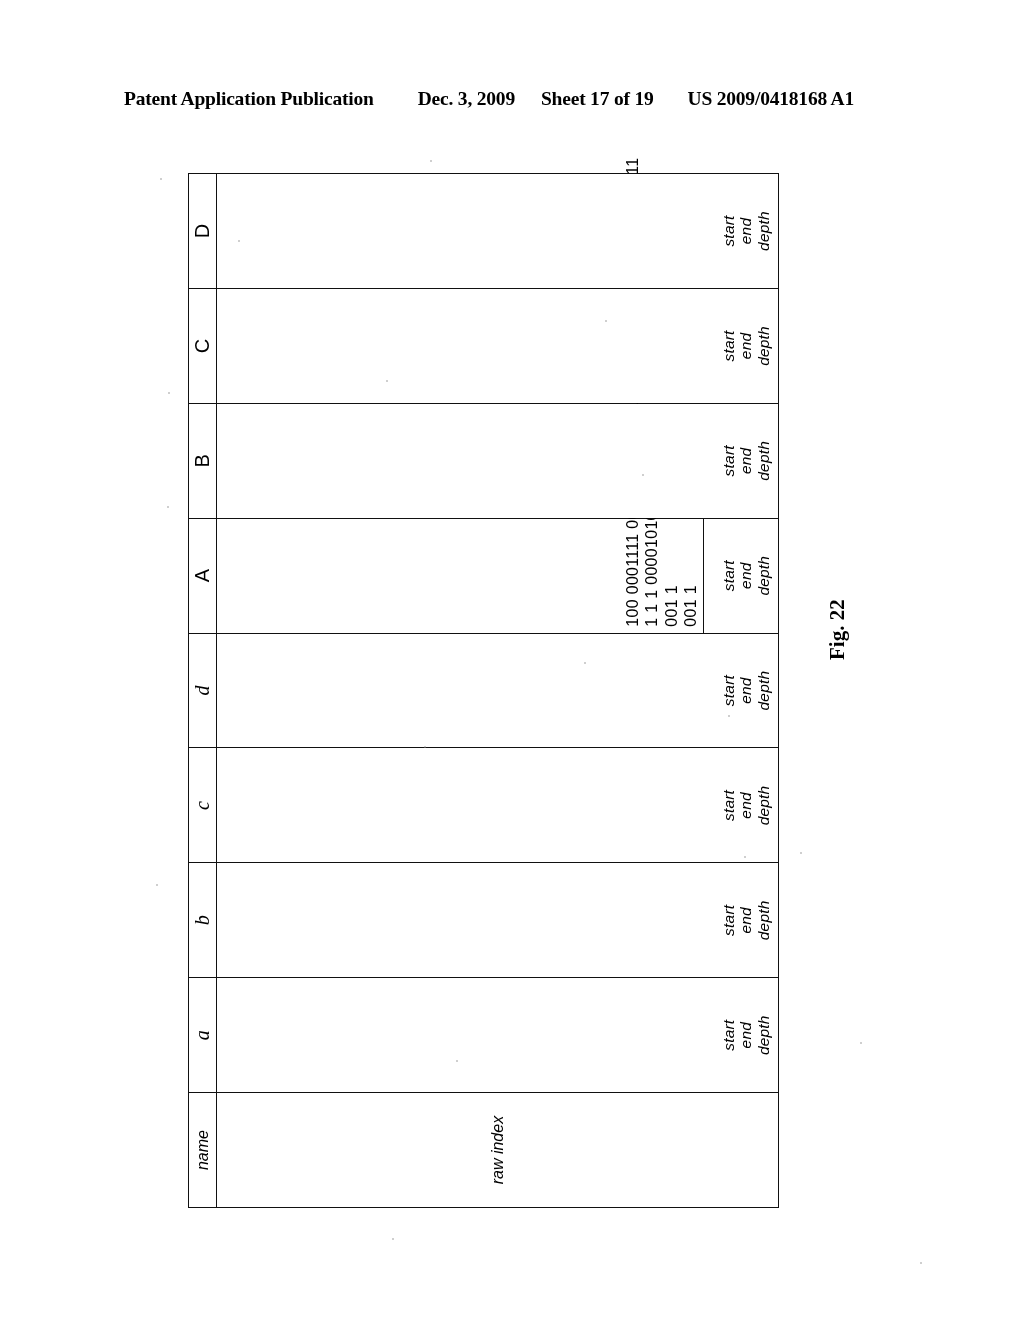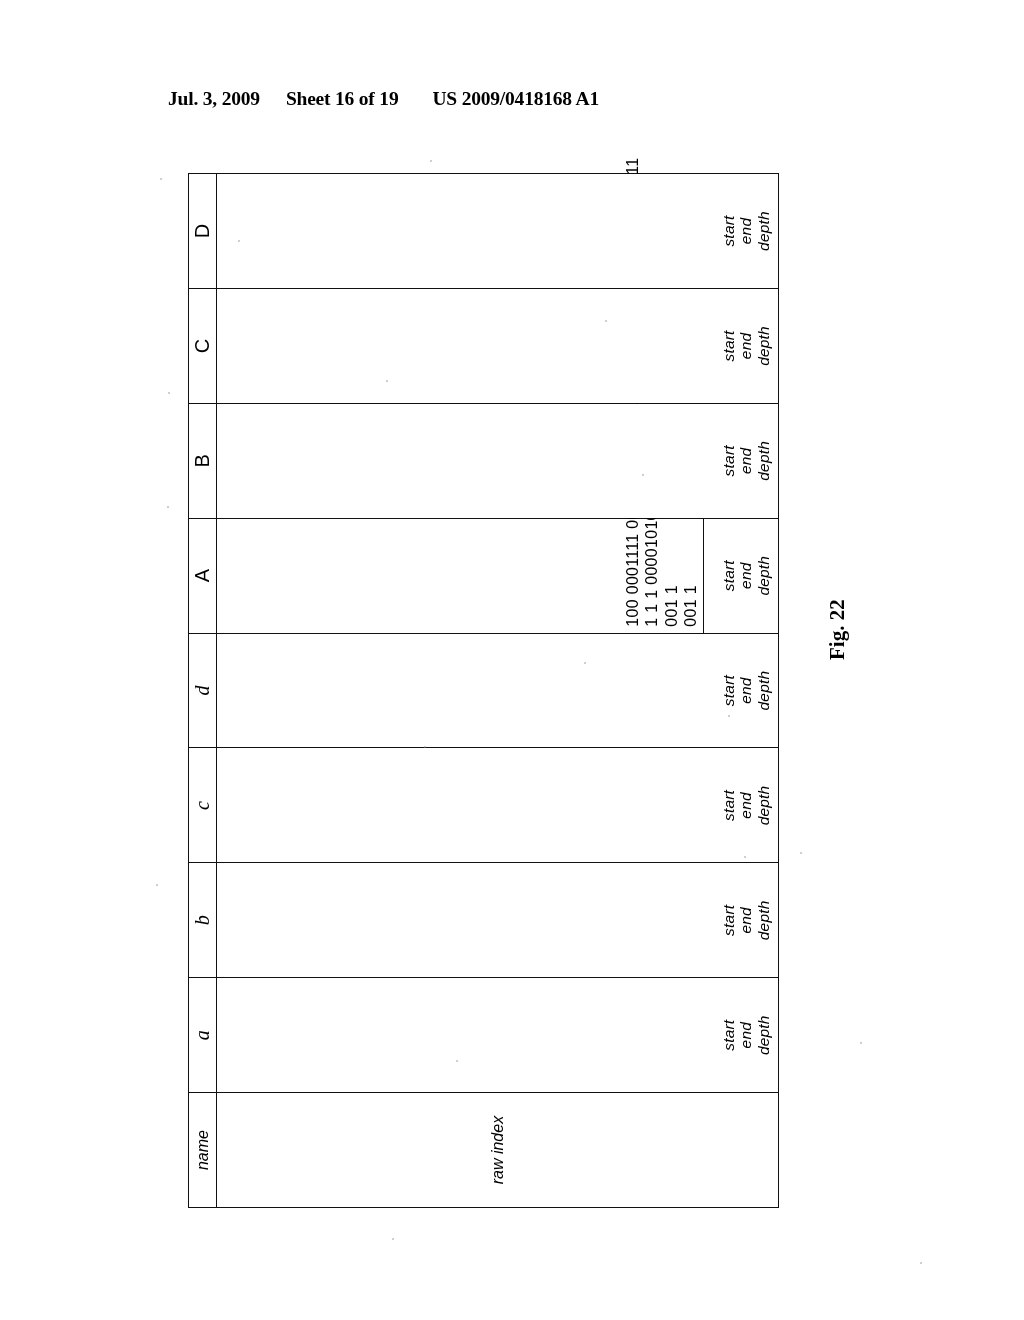--- a/index.html
+++ b/index.html
@@ -198,22 +198,23 @@
     width: 2px;
     height: 2px;
     border-radius: 50%;
     opacity: .55;
   }
 </style>
 </head>
 <body>
 
 <div class="page-header">
-  <span class="hdr-date">Jul. 3, 2009</span>
-  <span class="hdr-sheet">Sheet 16 of 19</span>
+  <span class="hdr-pub">Patent Application Publication</span>
+  <span class="hdr-date">Dec. 3, 2009</span>
+  <span class="hdr-sheet">Sheet 17 of 19</span>
   <span class="hdr-docnum">US 2009/0418168 A1</span>
 </div>
 
 <div id="figure-area">
 
   <div id="table-rot-wrap">
     <div id="table-rot-inner">
 
       <table class="idx">
         <tbody>

